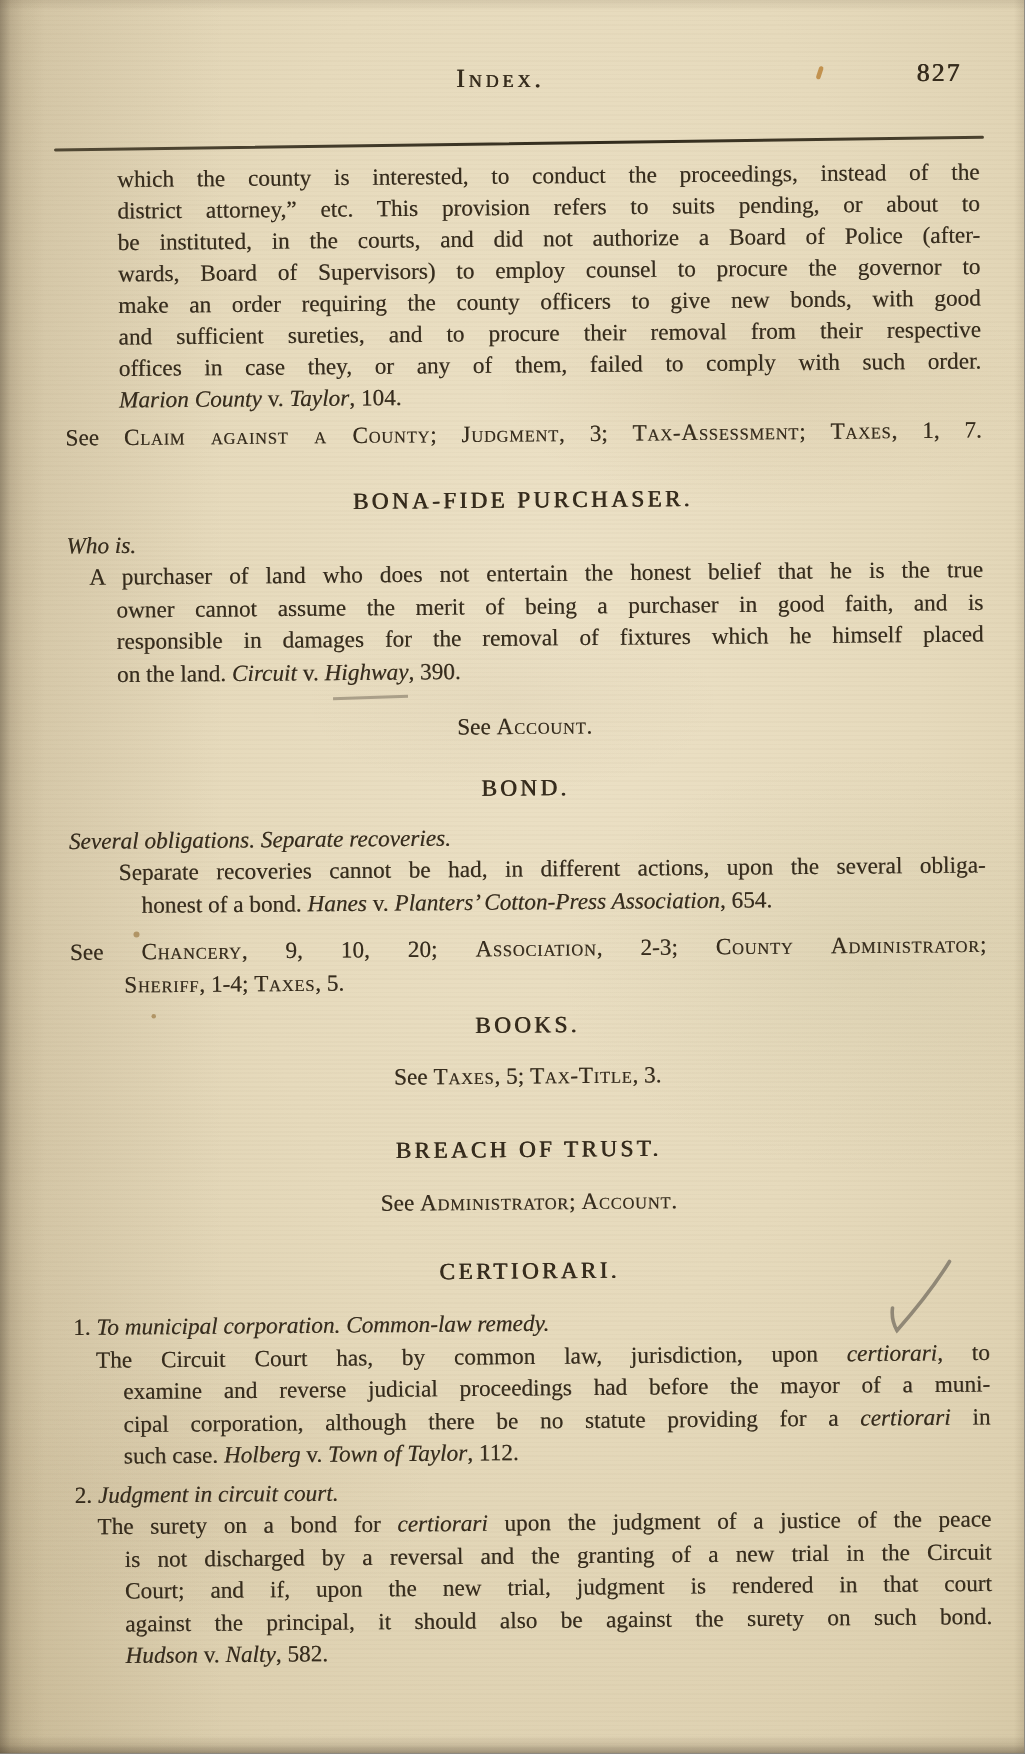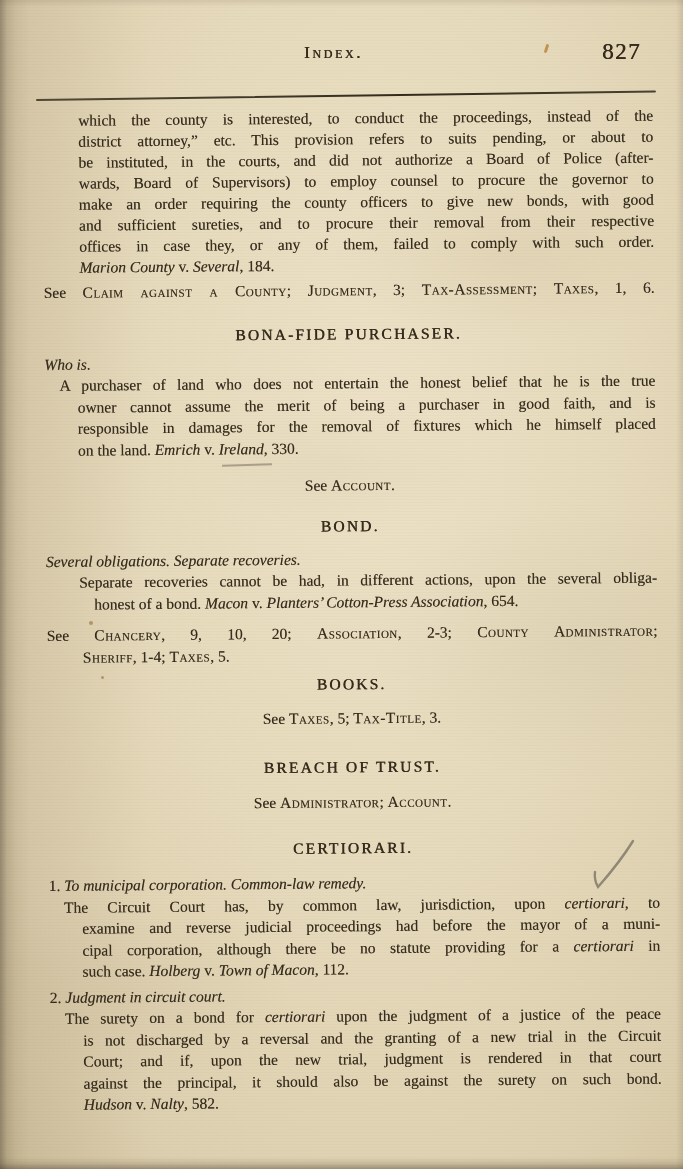--- a/index.html
+++ b/index.html
@@ -27,21 +27,21 @@
   .edge-right{right:0;top:0;bottom:0;width:7px;
     background:linear-gradient(270deg, rgba(100,84,60,.16), transparent);}
 
   .hdr-title{
     position:absolute;top:42px;left:0;right:0;text-align:center;
     font-variant:small-caps;font-size:17.5px;letter-spacing:2.6px;
     transform:translateX(-8px);
     text-shadow:.45px 0 0 currentColor;
   }
   .hdr-page{
-    position:absolute;top:39px;right:42px;font-size:23px;letter-spacing:1.5px;
+    position:absolute;top:39px;right:42px;font-size:17px;letter-spacing:1.5px;
     text-shadow:.45px 0 0 currentColor;
   }
   .tick{position:absolute;top:44px;left:545px;width:3px;height:9px;background:#b97f33;
     border-radius:2px;transform:rotate(18deg);opacity:.8;}
   .rule{position:absolute;left:36px;top:99px;width:620px;height:2px;border-radius:2px;
     background:linear-gradient(90deg, rgba(58,50,32,.85), rgba(40,34,20,.95) 60%, rgba(58,50,32,.9));
     transform:rotate(-0.78deg);transform-origin:left center;}
 
   #page-body{
     position:absolute;left:40px;top:110px;width:613px;
@@ -107,61 +107,61 @@
 
   <div id="page-body">
       <div class="blk para">
         <div class="line  j"><span>which the county is interested, to conduct the proceedings, instead of the</span></div>
         <div class="line  j"><span>district attorney,” etc.  This provision refers to suits pending, or about to</span></div>
         <div class="line  j"><span>be instituted, in the courts, and did not authorize a Board of Police (after-</span></div>
         <div class="line  j"><span>wards, Board of Supervisors) to employ counsel to procure the governor to</span></div>
         <div class="line  j"><span>make an order requiring the county officers to give new bonds, with good</span></div>
         <div class="line  j"><span>and sufficient sureties, and to procure their removal from their respective</span></div>
         <div class="line  j"><span>offices in case they, or any of them, failed to comply with such order.</span></div>
-        <div class="line"><span class="i">Marion County</span><span> v. </span><span class="i">Several</span><span>, 184.</span></div>
+        <div class="line"><span class="i">Marion County</span><span> v. </span><span class="i">Taylor</span><span>, 104.</span></div>
       </div>
       <div class="blk see">
-        <div class="line  j"><span>See </span><span class="sc">Claim against a County</span><span>; </span><span class="sc">Judgment</span><span>, 3; </span><span class="sc">Tax-Assessment</span><span>; </span><span class="sc">Taxes</span><span>, 1, 6.</span></div>
+        <div class="line  j"><span>See </span><span class="sc">Claim against a County</span><span>; </span><span class="sc">Judgment</span><span>, 3; </span><span class="sc">Tax-Assessment</span><span>; </span><span class="sc">Taxes</span><span>, 1, 7.</span></div>
       </div>
       <div class="blk heading">BONA-FIDE PURCHASER.</div>
       <div class="blk entry">
         <div class="line catchline"><span class="i">Who is.</span></div>
         <div class="line first j"><span>A purchaser of land who does not entertain the honest belief that he is the true</span></div>
         <div class="line rest j"><span>owner cannot assume the merit of being a purchaser in good faith, and is</span></div>
         <div class="line rest j"><span>responsible in damages for the removal of fixtures which he himself placed</span></div>
-        <div class="line rest"><span>on the land.  </span><span class="i">Emrich</span><span> v. </span><span class="i">Ireland</span><span>, 330.</span></div>
+        <div class="line rest"><span>on the land.  </span><span class="i">Circuit</span><span> v. </span><span class="i">Highway</span><span>, 390.</span></div>
       </div>
       <div class="blk seecenter">
         <div class="line"><span>See </span><span class="sc">Account</span><span>.</span></div>
       </div>
       <div class="blk heading">BOND.</div>
       <div class="blk entry">
         <div class="line catchline"><span class="i">Several obligations.  Separate recoveries.</span></div>
         <div class="line rest j"><span>Separate recoveries cannot be had, in different actions, upon the several obliga-</span></div>
-        <div class="line deep"><span>honest of a bond.  </span><span class="i">Macon</span><span> v. </span><span class="i">Planters’ Cotton-Press Association</span><span>, 654.</span></div>
+        <div class="line deep"><span>honest of a bond.  </span><span class="i">Hanes</span><span> v. </span><span class="i">Planters’ Cotton-Press Association</span><span>, 654.</span></div>
       </div>
       <div class="blk see">
         <div class="line  j"><span>See </span><span class="sc">Chancery</span><span>, 9, 10, 20; </span><span class="sc">Association</span><span>, 2-3; </span><span class="sc">County Administrator</span><span>;</span></div>
         <div class="line"><span class="sc">Sheriff</span><span>, 1-4; </span><span class="sc">Taxes</span><span>, 5.</span></div>
       </div>
       <div class="blk heading">BOOKS.</div>
       <div class="blk seecenter">
         <div class="line"><span>See </span><span class="sc">Taxes</span><span>, 5; </span><span class="sc">Tax-Title</span><span>, 3.</span></div>
       </div>
       <div class="blk heading">BREACH OF TRUST.</div>
       <div class="blk seecenter">
         <div class="line"><span>See </span><span class="sc">Administrator</span><span>; </span><span class="sc">Account</span><span>.</span></div>
       </div>
       <div class="blk heading">CERTIORARI.</div>
       <div class="blk entry">
         <div class="line catchline"><span class="num">1. </span><span class="i">To municipal corporation.  Common-law remedy.</span></div>
         <div class="line first j"><span>The Circuit Court has, by common law, jurisdiction, upon </span><span class="i">certiorari</span><span>, to</span></div>
         <div class="line rest j"><span>examine and reverse judicial proceedings had before the mayor of a muni-</span></div>
         <div class="line rest j"><span>cipal corporation, although there be no statute providing for a </span><span class="i">certiorari</span><span> in</span></div>
-        <div class="line rest"><span>such case.  </span><span class="i">Holberg</span><span> v. </span><span class="i">Town of Macon</span><span>, 112.</span></div>
+        <div class="line rest"><span>such case.  </span><span class="i">Holberg</span><span> v. </span><span class="i">Town of Taylor</span><span>, 112.</span></div>
       </div>
       <div class="blk entry">
         <div class="line catchline"><span class="num">2. </span><span class="i">Judgment in circuit court.</span></div>
         <div class="line first j"><span>The surety on a bond for </span><span class="i">certiorari</span><span> upon the judgment of a justice of the peace</span></div>
         <div class="line rest j"><span>is not discharged by a reversal and the granting of a new trial in the Circuit</span></div>
         <div class="line rest j"><span>Court; and if, upon the new trial, judgment is rendered in that court</span></div>
         <div class="line rest j"><span>against the principal, it should also be against the surety on such bond.</span></div>
         <div class="line rest"><span class="i">Hudson</span><span> v. </span><span class="i">Nalty</span><span>, 582.</span></div>
       </div>
     </div>

